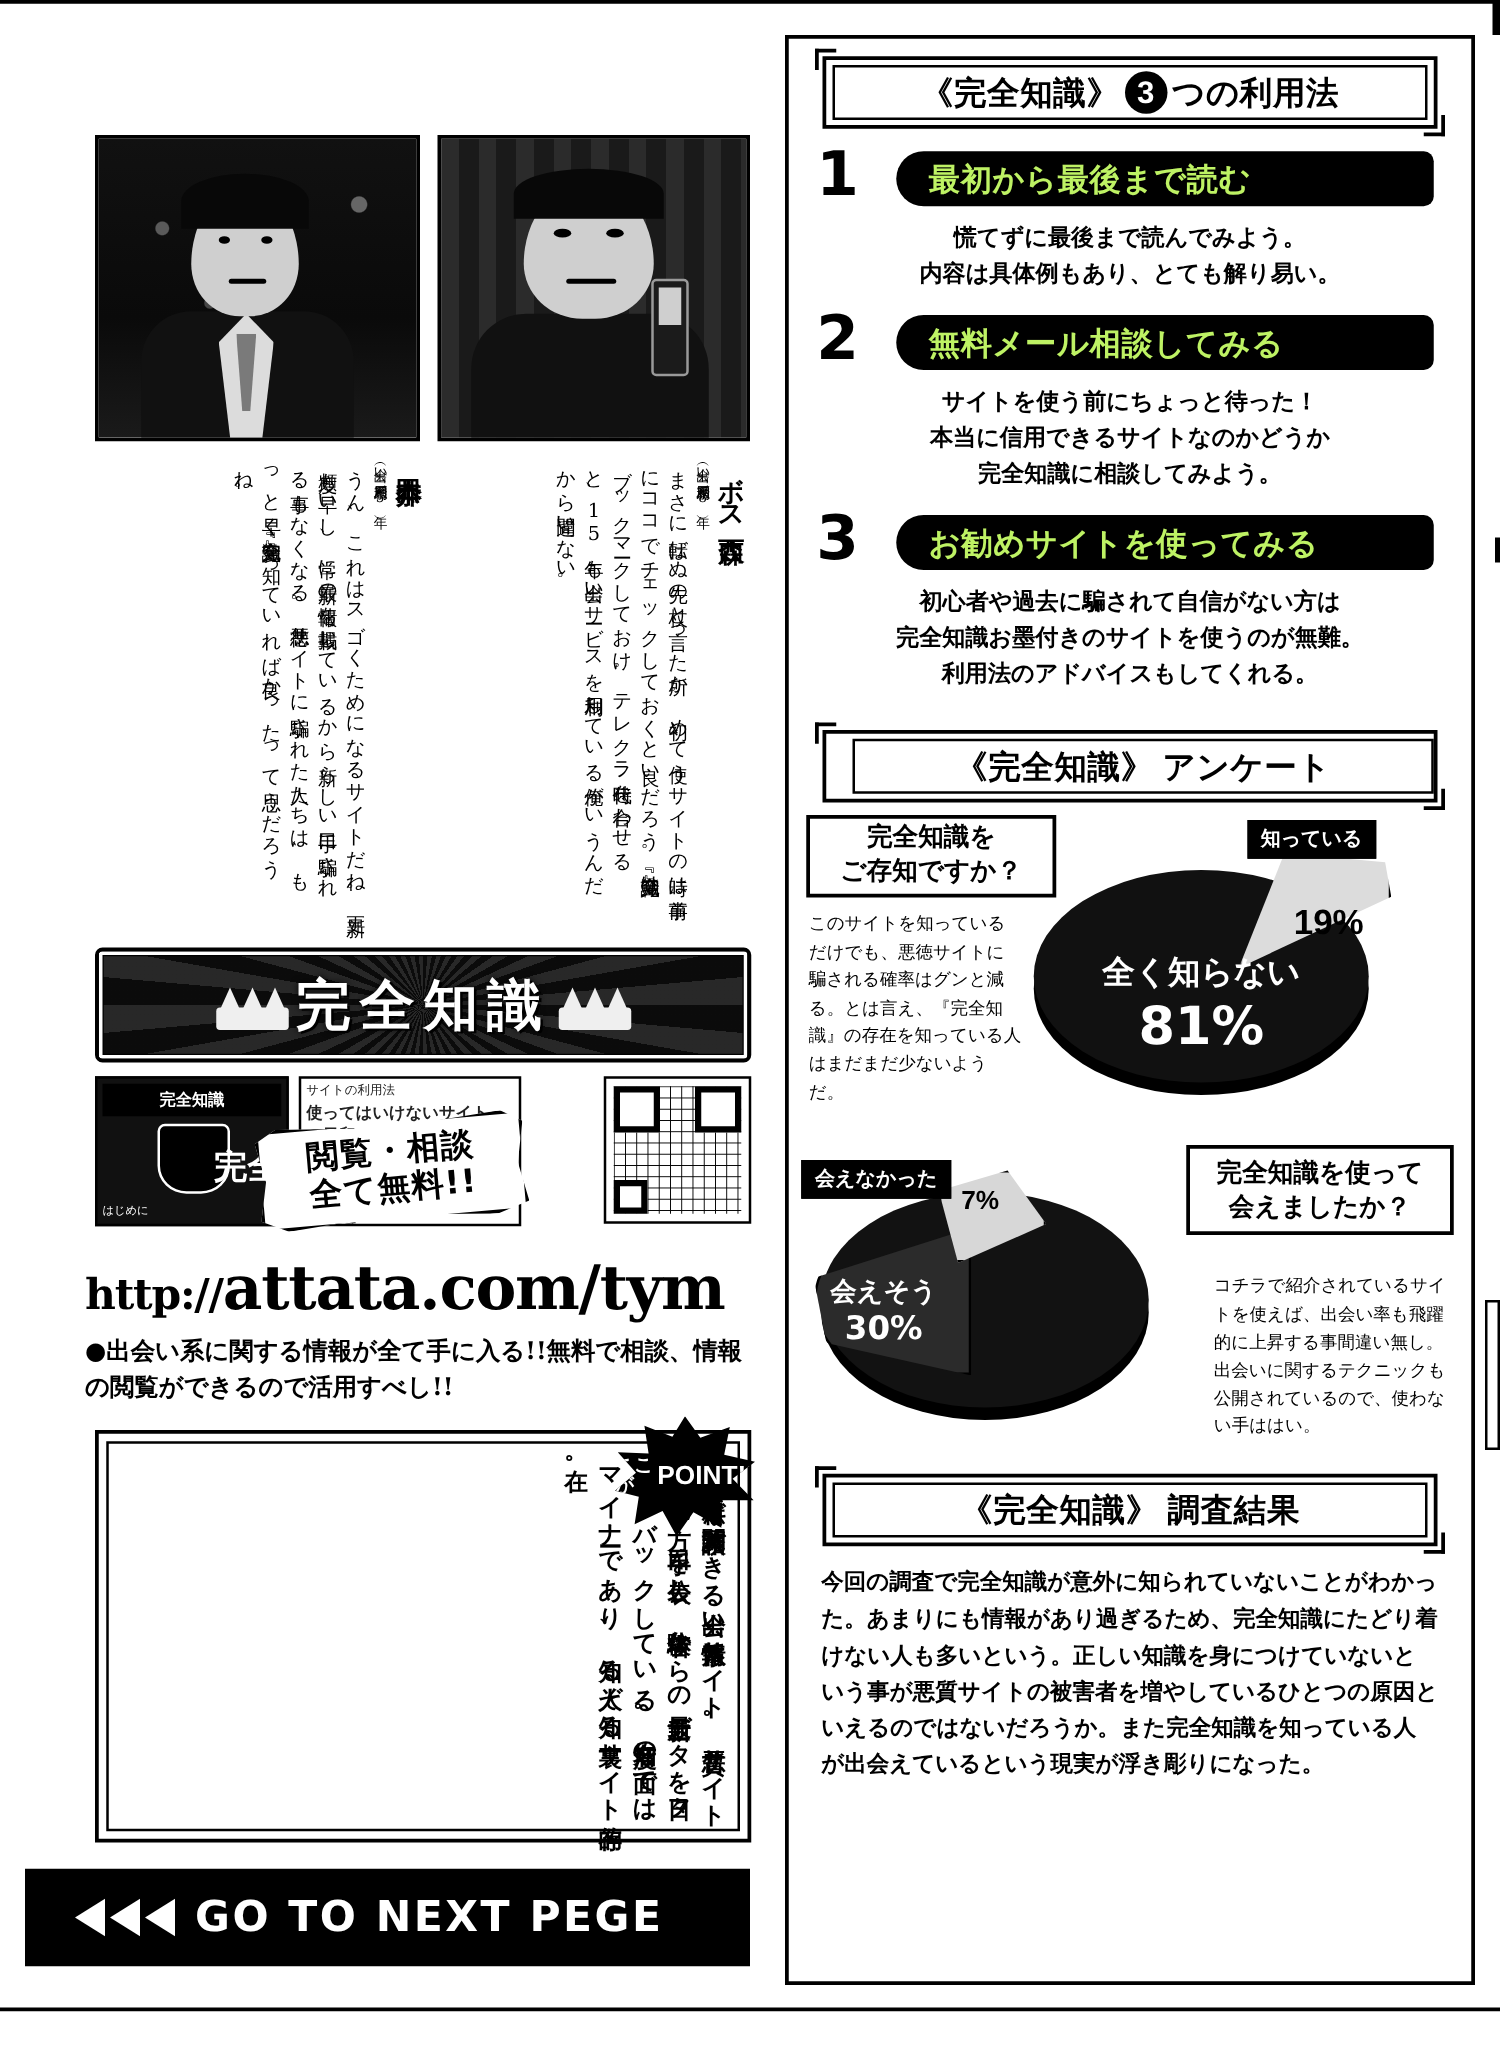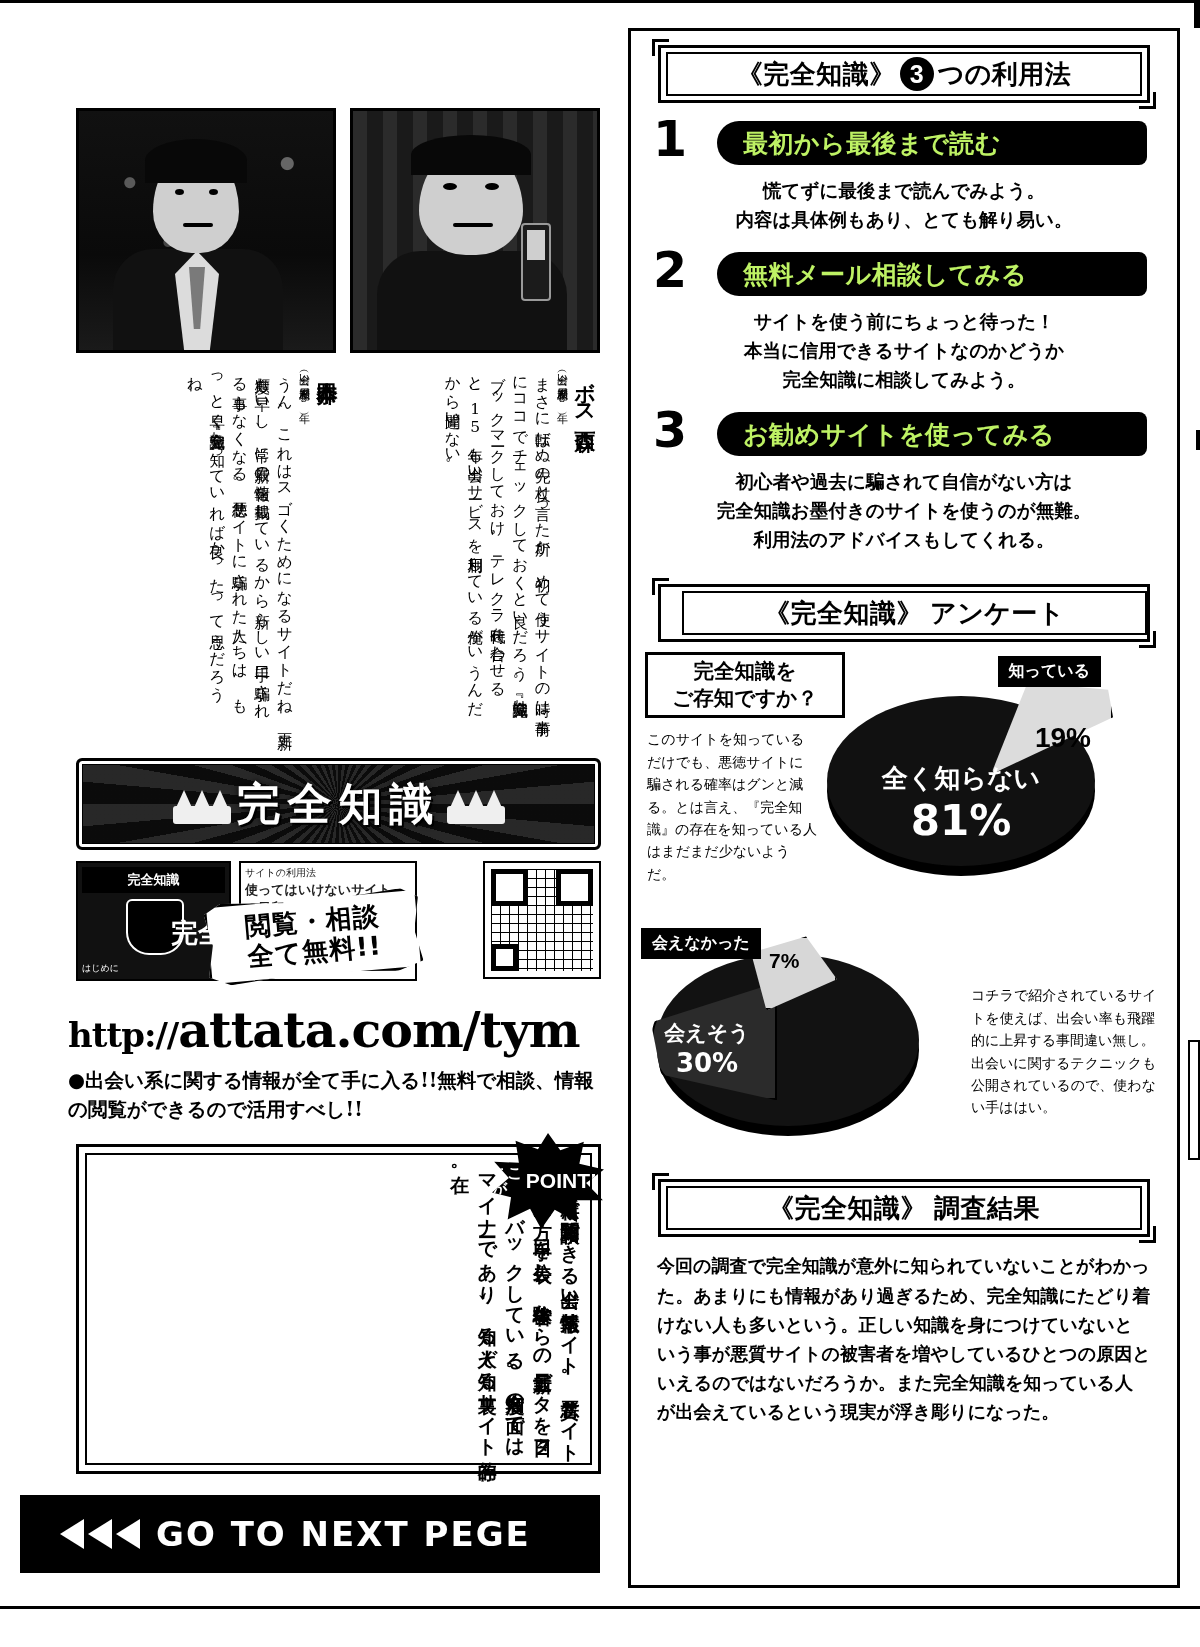--- a/index.html
+++ b/index.html
@@ -237,21 +237,21 @@
     font-family:"DejaVu Serif", serif;
   }
 
   .q-row { position:relative; height:250px; margin-top:6px; }
   .q-box {
     position:absolute; border:3px solid #000; background:#fff;
     display:flex; align-items:center; justify-content:center; text-align:center;
     font-size:20.5px; font-weight:bold; line-height:1.35;
     font-family:"DejaVu Sans", sans-serif;
   }
-  .q1 { left:14px; top:4px; width:200px; height:66px; }
+  .q1 { left:14px; top:4px; width:200px; height:66px;font-family:Liberation Mono, monospace; }
   .q-desc {
     position:absolute; font-size:14px; line-height:1.6; font-family:"DejaVu Serif", serif;
   }
   .d1 { left:16px; top:80px; width:170px; }
 
   
   .pie1 { position:absolute; left:196px; top:34px; width:292px; height:200px; }
   .pie-base {
     position:absolute; left:0; top:14px; width:268px; height:170px; border-radius:50%;
     background:#111;
@@ -268,21 +268,21 @@
   .p1-slice-val { position:absolute; right:28px; top:40px; font-size:28px; font-weight:bold; color:#000;}
   .tag {
     position:absolute; background:#000; color:#fff; font-size:16px; font-weight:bold;
     padding:3px 9px; border:2px solid #000;
   }
   .t-know { right:18px; top:-26px; }
 
   
   .q-row2 { position:relative; height:265px; margin-top:8px; }
   .q2 { right:14px; top:10px; width:214px; height:72px; }
-  .d2 { right:16px; top:78px; width:190px; }
+  .d2 { right:16px; top:112px; width:190px; }
   .pie2 { position:absolute; left:10px; top:22px; width:300px; height:220px; }
   .pie2-base {
     position:absolute; left:16px; top:26px; width:262px; height:172px; border-radius:50%;
     background:#121212; box-shadow:0 10px 0 #000;
   }
   .pie2-s30 {
     position:absolute; left:10px; top:54px; width:126px; height:118px;
     background:#2b2b2b; border:2px solid #000; border-radius:50% 0 0 50%;
     clip-path:polygon(100% 0,100% 100%,8% 78%,0 34%);
   }
@@ -491,20 +491,24 @@
         <div class="pie-label-big p1-main">
           <span>全く知らない</span>
           <b>81%</b>
         </div>
         <div class="p1-slice-val">19%</div>
         <div class="tag t-know">知っている</div>
       </div>
     </div>
 
     <div class="q-row2">
+      <div class="q-box q2">
+        <span style="white-space:pre-line">完全知識を使って
+会えましたか？</span>
+      </div>
       <div class="q-desc d2">コチラで紹介されているサイトを使えば、出会い率も飛躍的に上昇する事間違い無し。出会いに関するテクニックも公開されているので、使わない手ははい。</div>
 
       <div class="pie2">
         <div class="pie2-base"></div>
         <div class="pie2-s30"></div>
         <div class="pie2-s7"></div>
 
         <div class="p2-30">
           <span>会えそう</span>
           <b>30%</b>

